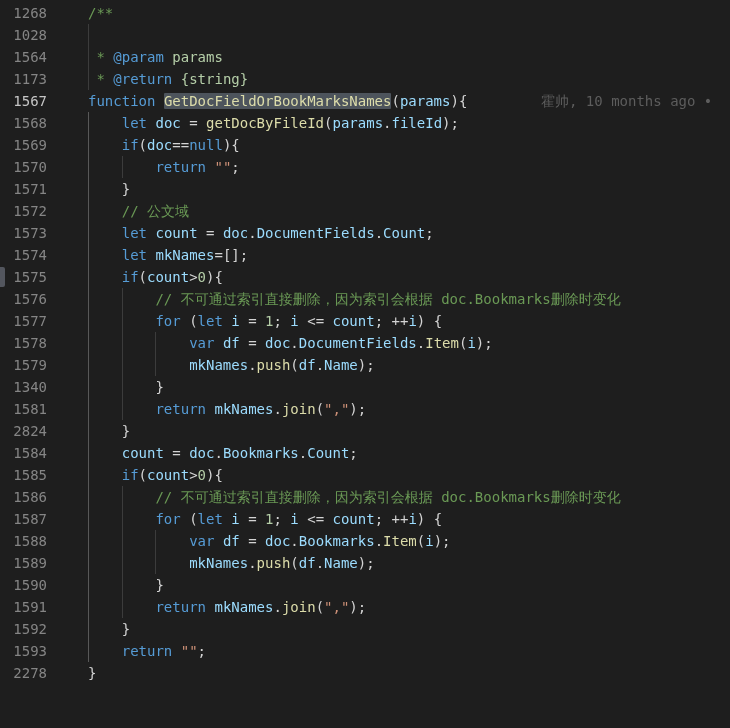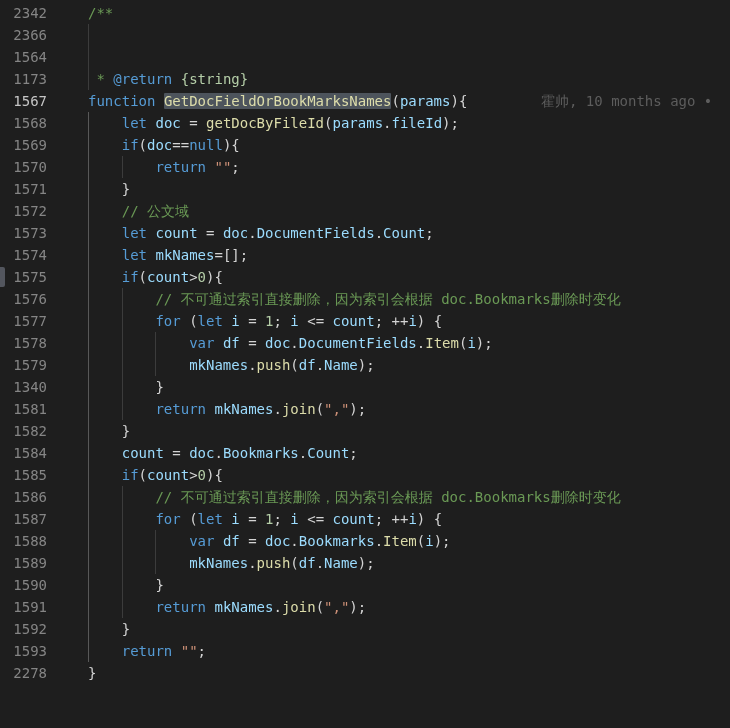--- a/index.html
+++ b/index.html
@@ -53,40 +53,40 @@
     left:0;
     width:5px;height:20px;
     background:#53565e;
     border-radius:0 2px 2px 0;
   }
 </style>
 </head>
 <body>
 
 <div class="editor" id="editor">
-    <div class="row"><span class="ln">2342</span><span class="code"><span style="color: rgb(106, 153, 85);">/**</span></span></div>
-    <div class="row"><span class="ln">2366</span><div class="guide" style="left: 88px; background: rgb(60, 60, 60);"></div></div>
-    <div class="row"><span class="ln">1564</span><div class="guide" style="left: 88px; background: rgb(60, 60, 60);"></div></div>
+    <div class="row"><span class="ln">1268</span><span class="code"><span style="color: rgb(106, 153, 85);">/**</span></span></div>
+    <div class="row"><span class="ln">1028</span><div class="guide" style="left: 88px; background: rgb(60, 60, 60);"></div></div>
+    <div class="row"><span class="ln">1564</span><div class="guide" style="left: 88px; background: rgb(60, 60, 60);"></div><span class="code"><span style="color: rgb(106, 153, 85);"> * </span><span style="color: rgb(86, 156, 214);">@param</span><span style="color: rgb(181, 206, 168);"> params</span></span></div>
     <div class="row"><span class="ln">1173</span><div class="guide" style="left: 88px; background: rgb(60, 60, 60);"></div><span class="code"><span style="color: rgb(106, 153, 85);"> * </span><span style="color: rgb(86, 156, 214);">@return</span><span style="color: rgb(181, 206, 168);"> {string}</span></span></div>
     <div class="row active"><span class="ln">1567</span><span class="code"><span style="color: rgb(86, 156, 214);">function</span><span style="color: rgb(212, 212, 212);"> </span><span class="tok-hl" style="color: rgb(220, 220, 170); background: rgb(77, 84, 92);">GetDocFieldOrBookMarksNames</span><span style="color: rgb(212, 212, 212);">(</span><span style="color: rgb(156, 220, 254);">params</span><span style="color: rgb(212, 212, 212);">){</span></span><span class="blame" style="color: rgb(93, 93, 93);">霍帅, 10 months ago •</span></div>
     <div class="row"><span class="ln">1568</span><div class="guide" style="left: 88px; background: rgb(88, 88, 88);"></div><span class="code"><span style="color: rgb(212, 212, 212);">    </span><span style="color: rgb(86, 156, 214);">let</span><span style="color: rgb(212, 212, 212);"> </span><span style="color: rgb(156, 220, 254);">doc</span><span style="color: rgb(212, 212, 212);"> = </span><span style="color: rgb(220, 220, 170);">getDocByFileId</span><span style="color: rgb(212, 212, 212);">(</span><span style="color: rgb(156, 220, 254);">params</span><span style="color: rgb(212, 212, 212);">.</span><span style="color: rgb(156, 220, 254);">fileId</span><span style="color: rgb(212, 212, 212);">);</span></span></div>
     <div class="row"><span class="ln">1569</span><div class="guide" style="left: 88px; background: rgb(88, 88, 88);"></div><span class="code"><span style="color: rgb(212, 212, 212);">    </span><span style="color: rgb(86, 156, 214);">if</span><span style="color: rgb(212, 212, 212);">(</span><span style="color: rgb(156, 220, 254);">doc</span><span style="color: rgb(212, 212, 212);">==</span><span style="color: rgb(86, 156, 214);">null</span><span style="color: rgb(212, 212, 212);">){</span></span></div>
     <div class="row"><span class="ln">1570</span><div class="guide" style="left: 88px; background: rgb(88, 88, 88);"></div><div class="guide" style="left: 121.72px; background: rgb(60, 60, 60);"></div><span class="code"><span style="color: rgb(212, 212, 212);">        </span><span style="color: rgb(86, 156, 214);">return</span><span style="color: rgb(212, 212, 212);"> </span><span style="color: rgb(206, 145, 120);">""</span><span style="color: rgb(212, 212, 212);">;</span></span></div>
     <div class="row"><span class="ln">1571</span><div class="guide" style="left: 88px; background: rgb(88, 88, 88);"></div><span class="code"><span style="color: rgb(212, 212, 212);">    }</span></span></div>
     <div class="row"><span class="ln">1572</span><div class="guide" style="left: 88px; background: rgb(88, 88, 88);"></div><span class="code"><span style="color: rgb(212, 212, 212);">    </span><span style="color: rgb(106, 153, 85);">// 公文域</span></span></div>
     <div class="row"><span class="ln">1573</span><div class="guide" style="left: 88px; background: rgb(88, 88, 88);"></div><span class="code"><span style="color: rgb(212, 212, 212);">    </span><span style="color: rgb(86, 156, 214);">let</span><span style="color: rgb(212, 212, 212);"> </span><span style="color: rgb(156, 220, 254);">count</span><span style="color: rgb(212, 212, 212);"> = </span><span style="color: rgb(156, 220, 254);">doc</span><span style="color: rgb(212, 212, 212);">.</span><span style="color: rgb(156, 220, 254);">DocumentFields</span><span style="color: rgb(212, 212, 212);">.</span><span style="color: rgb(156, 220, 254);">Count</span><span style="color: rgb(212, 212, 212);">;</span></span></div>
     <div class="row"><span class="ln">1574</span><div class="guide" style="left: 88px; background: rgb(88, 88, 88);"></div><span class="code"><span style="color: rgb(212, 212, 212);">    </span><span style="color: rgb(86, 156, 214);">let</span><span style="color: rgb(212, 212, 212);"> </span><span style="color: rgb(156, 220, 254);">mkNames</span><span style="color: rgb(212, 212, 212);">=[];</span></span></div>
     <div class="row"><span class="ln">1575</span><div class="guide" style="left: 88px; background: rgb(88, 88, 88);"></div><span class="code"><span style="color: rgb(212, 212, 212);">    </span><span style="color: rgb(86, 156, 214);">if</span><span style="color: rgb(212, 212, 212);">(</span><span style="color: rgb(156, 220, 254);">count</span><span style="color: rgb(212, 212, 212);">&gt;</span><span style="color: rgb(181, 206, 168);">0</span><span style="color: rgb(212, 212, 212);">){</span></span></div>
     <div class="row"><span class="ln">1576</span><div class="guide" style="left: 88px; background: rgb(88, 88, 88);"></div><div class="guide" style="left: 121.72px; background: rgb(60, 60, 60);"></div><span class="code"><span style="color: rgb(212, 212, 212);">        </span><span style="color: rgb(106, 153, 85);">// 不可通过索引直接删除，因为索引会根据 doc.Bookmarks删除时变化</span></span></div>
     <div class="row"><span class="ln">1577</span><div class="guide" style="left: 88px; background: rgb(88, 88, 88);"></div><div class="guide" style="left: 121.72px; background: rgb(60, 60, 60);"></div><span class="code"><span style="color: rgb(212, 212, 212);">        </span><span style="color: rgb(86, 156, 214);">for</span><span style="color: rgb(212, 212, 212);"> (</span><span style="color: rgb(86, 156, 214);">let</span><span style="color: rgb(212, 212, 212);"> </span><span style="color: rgb(156, 220, 254);">i</span><span style="color: rgb(212, 212, 212);"> = </span><span style="color: rgb(181, 206, 168);">1</span><span style="color: rgb(212, 212, 212);">; </span><span style="color: rgb(156, 220, 254);">i</span><span style="color: rgb(212, 212, 212);"> &lt;= </span><span style="color: rgb(156, 220, 254);">count</span><span style="color: rgb(212, 212, 212);">; ++</span><span style="color: rgb(156, 220, 254);">i</span><span style="color: rgb(212, 212, 212);">) {</span></span></div>
     <div class="row"><span class="ln">1578</span><div class="guide" style="left: 88px; background: rgb(88, 88, 88);"></div><div class="guide" style="left: 121.72px; background: rgb(60, 60, 60);"></div><div class="guide" style="left: 155.44px; background: rgb(60, 60, 60);"></div><span class="code"><span style="color: rgb(212, 212, 212);">            </span><span style="color: rgb(86, 156, 214);">var</span><span style="color: rgb(212, 212, 212);"> </span><span style="color: rgb(156, 220, 254);">df</span><span style="color: rgb(212, 212, 212);"> = </span><span style="color: rgb(156, 220, 254);">doc</span><span style="color: rgb(212, 212, 212);">.</span><span style="color: rgb(156, 220, 254);">DocumentFields</span><span style="color: rgb(212, 212, 212);">.</span><span style="color: rgb(220, 220, 170);">Item</span><span style="color: rgb(212, 212, 212);">(</span><span style="color: rgb(156, 220, 254);">i</span><span style="color: rgb(212, 212, 212);">);</span></span></div>
     <div class="row"><span class="ln">1579</span><div class="guide" style="left: 88px; background: rgb(88, 88, 88);"></div><div class="guide" style="left: 121.72px; background: rgb(60, 60, 60);"></div><div class="guide" style="left: 155.44px; background: rgb(60, 60, 60);"></div><span class="code"><span style="color: rgb(212, 212, 212);">            </span><span style="color: rgb(156, 220, 254);">mkNames</span><span style="color: rgb(212, 212, 212);">.</span><span style="color: rgb(220, 220, 170);">push</span><span style="color: rgb(212, 212, 212);">(</span><span style="color: rgb(156, 220, 254);">df</span><span style="color: rgb(212, 212, 212);">.</span><span style="color: rgb(156, 220, 254);">Name</span><span style="color: rgb(212, 212, 212);">);</span></span></div>
     <div class="row"><span class="ln">1340</span><div class="guide" style="left: 88px; background: rgb(88, 88, 88);"></div><div class="guide" style="left: 121.72px; background: rgb(60, 60, 60);"></div><span class="code"><span style="color: rgb(212, 212, 212);">        }</span></span></div>
     <div class="row"><span class="ln">1581</span><div class="guide" style="left: 88px; background: rgb(88, 88, 88);"></div><div class="guide" style="left: 121.72px; background: rgb(60, 60, 60);"></div><span class="code"><span style="color: rgb(212, 212, 212);">        </span><span style="color: rgb(86, 156, 214);">return</span><span style="color: rgb(212, 212, 212);"> </span><span style="color: rgb(156, 220, 254);">mkNames</span><span style="color: rgb(212, 212, 212);">.</span><span style="color: rgb(220, 220, 170);">join</span><span style="color: rgb(212, 212, 212);">(</span><span style="color: rgb(206, 145, 120);">","</span><span style="color: rgb(212, 212, 212);">);</span></span></div>
-    <div class="row"><span class="ln">1582</span><div class="guide" style="left: 88px; background: rgb(88, 88, 88);"></div><span class="code"><span style="color: rgb(212, 212, 212);">    }</span></span></div>
+    <div class="row"><span class="ln">2824</span><div class="guide" style="left: 88px; background: rgb(88, 88, 88);"></div><span class="code"><span style="color: rgb(212, 212, 212);">    }</span></span></div>
     <div class="row"><span class="ln">1584</span><div class="guide" style="left: 88px; background: rgb(88, 88, 88);"></div><span class="code"><span style="color: rgb(212, 212, 212);">    </span><span style="color: rgb(156, 220, 254);">count</span><span style="color: rgb(212, 212, 212);"> = </span><span style="color: rgb(156, 220, 254);">doc</span><span style="color: rgb(212, 212, 212);">.</span><span style="color: rgb(156, 220, 254);">Bookmarks</span><span style="color: rgb(212, 212, 212);">.</span><span style="color: rgb(156, 220, 254);">Count</span><span style="color: rgb(212, 212, 212);">;</span></span></div>
     <div class="row"><span class="ln">1585</span><div class="guide" style="left: 88px; background: rgb(88, 88, 88);"></div><span class="code"><span style="color: rgb(212, 212, 212);">    </span><span style="color: rgb(86, 156, 214);">if</span><span style="color: rgb(212, 212, 212);">(</span><span style="color: rgb(156, 220, 254);">count</span><span style="color: rgb(212, 212, 212);">&gt;</span><span style="color: rgb(181, 206, 168);">0</span><span style="color: rgb(212, 212, 212);">){</span></span></div>
     <div class="row"><span class="ln">1586</span><div class="guide" style="left: 88px; background: rgb(88, 88, 88);"></div><div class="guide" style="left: 121.72px; background: rgb(60, 60, 60);"></div><span class="code"><span style="color: rgb(212, 212, 212);">        </span><span style="color: rgb(106, 153, 85);">// 不可通过索引直接删除，因为索引会根据 doc.Bookmarks删除时变化</span></span></div>
     <div class="row"><span class="ln">1587</span><div class="guide" style="left: 88px; background: rgb(88, 88, 88);"></div><div class="guide" style="left: 121.72px; background: rgb(60, 60, 60);"></div><span class="code"><span style="color: rgb(212, 212, 212);">        </span><span style="color: rgb(86, 156, 214);">for</span><span style="color: rgb(212, 212, 212);"> (</span><span style="color: rgb(86, 156, 214);">let</span><span style="color: rgb(212, 212, 212);"> </span><span style="color: rgb(156, 220, 254);">i</span><span style="color: rgb(212, 212, 212);"> = </span><span style="color: rgb(181, 206, 168);">1</span><span style="color: rgb(212, 212, 212);">; </span><span style="color: rgb(156, 220, 254);">i</span><span style="color: rgb(212, 212, 212);"> &lt;= </span><span style="color: rgb(156, 220, 254);">count</span><span style="color: rgb(212, 212, 212);">; ++</span><span style="color: rgb(156, 220, 254);">i</span><span style="color: rgb(212, 212, 212);">) {</span></span></div>
     <div class="row"><span class="ln">1588</span><div class="guide" style="left: 88px; background: rgb(88, 88, 88);"></div><div class="guide" style="left: 121.72px; background: rgb(60, 60, 60);"></div><div class="guide" style="left: 155.44px; background: rgb(60, 60, 60);"></div><span class="code"><span style="color: rgb(212, 212, 212);">            </span><span style="color: rgb(86, 156, 214);">var</span><span style="color: rgb(212, 212, 212);"> </span><span style="color: rgb(156, 220, 254);">df</span><span style="color: rgb(212, 212, 212);"> = </span><span style="color: rgb(156, 220, 254);">doc</span><span style="color: rgb(212, 212, 212);">.</span><span style="color: rgb(156, 220, 254);">Bookmarks</span><span style="color: rgb(212, 212, 212);">.</span><span style="color: rgb(220, 220, 170);">Item</span><span style="color: rgb(212, 212, 212);">(</span><span style="color: rgb(156, 220, 254);">i</span><span style="color: rgb(212, 212, 212);">);</span></span></div>
     <div class="row"><span class="ln">1589</span><div class="guide" style="left: 88px; background: rgb(88, 88, 88);"></div><div class="guide" style="left: 121.72px; background: rgb(60, 60, 60);"></div><div class="guide" style="left: 155.44px; background: rgb(60, 60, 60);"></div><span class="code"><span style="color: rgb(212, 212, 212);">            </span><span style="color: rgb(156, 220, 254);">mkNames</span><span style="color: rgb(212, 212, 212);">.</span><span style="color: rgb(220, 220, 170);">push</span><span style="color: rgb(212, 212, 212);">(</span><span style="color: rgb(156, 220, 254);">df</span><span style="color: rgb(212, 212, 212);">.</span><span style="color: rgb(156, 220, 254);">Name</span><span style="color: rgb(212, 212, 212);">);</span></span></div>
     <div class="row"><span class="ln">1590</span><div class="guide" style="left: 88px; background: rgb(88, 88, 88);"></div><div class="guide" style="left: 121.72px; background: rgb(60, 60, 60);"></div><span class="code"><span style="color: rgb(212, 212, 212);">        }</span></span></div>
     <div class="row"><span class="ln">1591</span><div class="guide" style="left: 88px; background: rgb(88, 88, 88);"></div><div class="guide" style="left: 121.72px; background: rgb(60, 60, 60);"></div><span class="code"><span style="color: rgb(212, 212, 212);">        </span><span style="color: rgb(86, 156, 214);">return</span><span style="color: rgb(212, 212, 212);"> </span><span style="color: rgb(156, 220, 254);">mkNames</span><span style="color: rgb(212, 212, 212);">.</span><span style="color: rgb(220, 220, 170);">join</span><span style="color: rgb(212, 212, 212);">(</span><span style="color: rgb(206, 145, 120);">","</span><span style="color: rgb(212, 212, 212);">);</span></span></div>
     <div class="row"><span class="ln">1592</span><div class="guide" style="left: 88px; background: rgb(88, 88, 88);"></div><span class="code"><span style="color: rgb(212, 212, 212);">    }</span></span></div>
     <div class="row"><span class="ln">1593</span><div class="guide" style="left: 88px; background: rgb(88, 88, 88);"></div><span class="code"><span style="color: rgb(212, 212, 212);">    </span><span style="color: rgb(86, 156, 214);">return</span><span style="color: rgb(212, 212, 212);"> </span><span style="color: rgb(206, 145, 120);">""</span><span style="color: rgb(212, 212, 212);">;</span></span></div>

